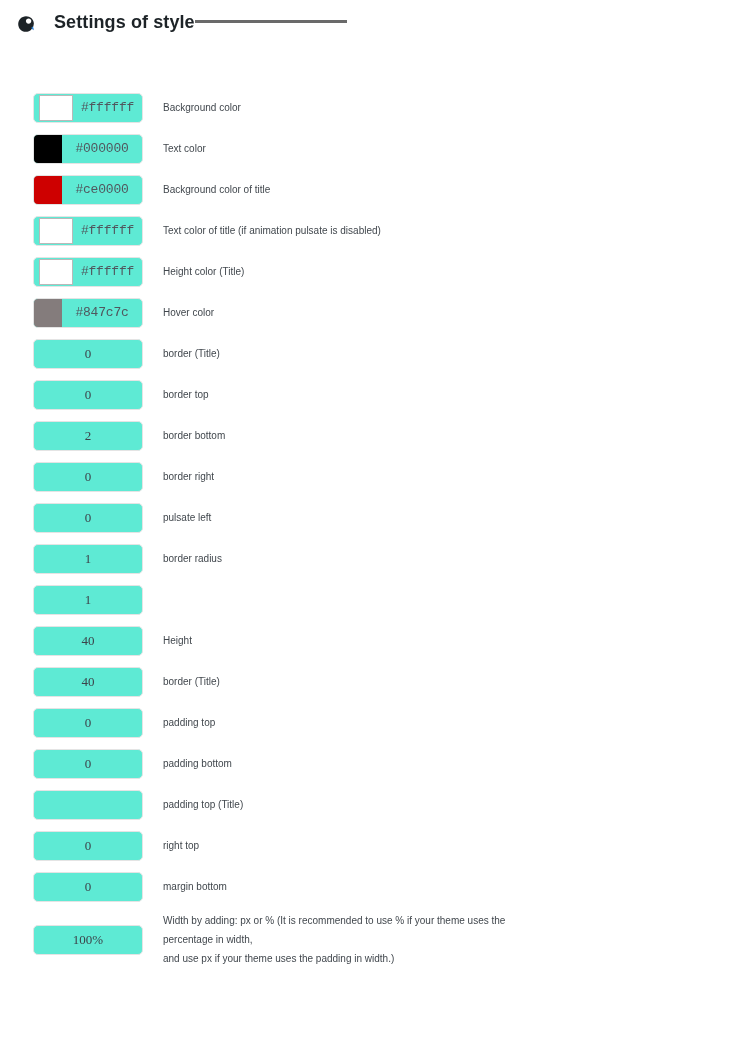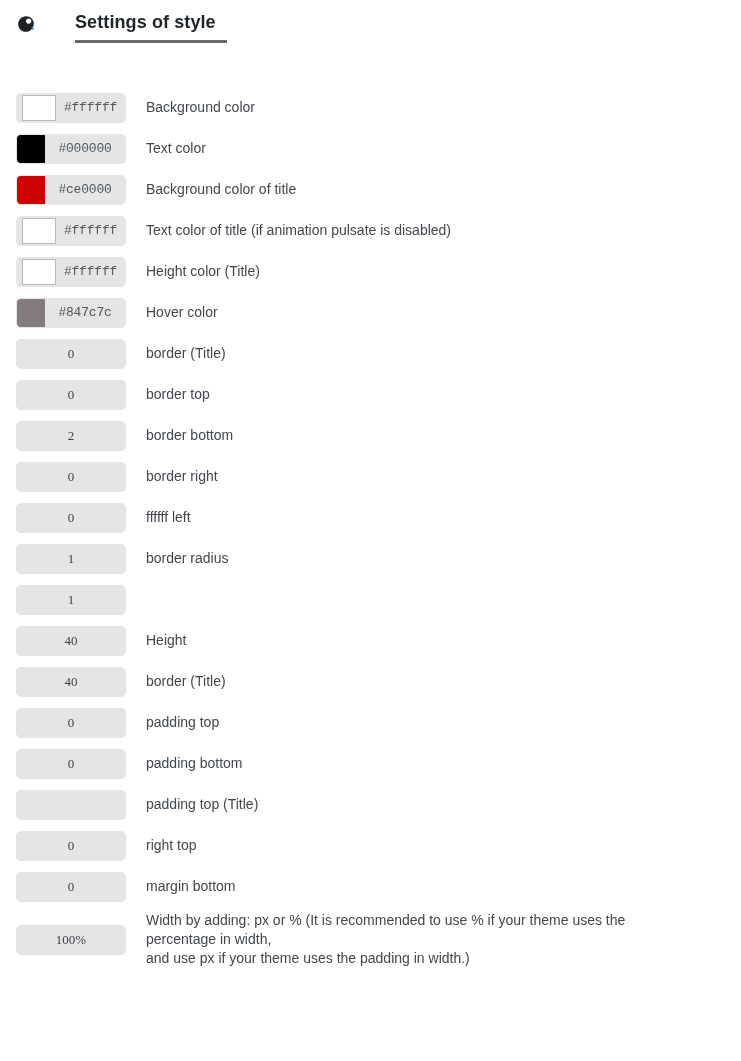--- a/index.html
+++ b/index.html
@@ -24,22 +24,21 @@
   }
   .header-icon {
     width: 20px;
     height: 20px;
     margin-top: 2px;
     margin-right: 18px;
     flex: none;
   }
   .header-title-wrap {
     display: flex;
-    flex-direction: column;
-    margin-left: 21px;
+    flex-direction: row;
   }
   .header-title {
     font-size: 18px;
     font-weight: bold;
     color: #1d2327;
     line-height: 20px;
     letter-spacing: 0.1px;
     white-space: nowrap;
   }
   .header-underline {
@@ -61,23 +60,23 @@
   .row.tall {
     height: auto;
     align-items: center;
     padding-top: 4px;
   }
 
   .field {
     width: 110px;
     min-width: 110px;
     height: 30px;
-    margin-left: 16px;
+    margin-left: 33px;
     box-sizing: border-box;
-    background: #e5e5e5;
+    background: #5eead4;
     border: 1px solid #e4e4e4;
     border-radius: 5px;
     display: flex;
     align-items: center;
     position: relative;
     overflow: hidden;
   }
 
   
   .field .value {
@@ -106,21 +105,21 @@
     flex: 1;
     text-align: center;
     font-size: 13px;
     color: #50575e;
     font-family: "Liberation Mono", monospace;
     letter-spacing: -0.2px;
   }
 
   .label {
     margin-left: 20px;
-    font-size: 14px;
+    font-size: 10px;
     color: #41474d;
     line-height: 19px;
   }
   .label .line {
     display: block;
     white-space: pre;
   }
 </style>
 </head>
 <body>
@@ -203,21 +202,21 @@
     <div class="row">
       <div class="field">
         <span class="value">0</span>
       </div>
       <div class="label">border right</div>
     </div>
     <div class="row">
       <div class="field">
         <span class="value">0</span>
       </div>
-      <div class="label">ffffff left</div>
+      <div class="label">pulsate left</div>
     </div>
     <div class="row">
       <div class="field">
         <span class="value">1</span>
       </div>
       <div class="label">border radius</div>
     </div>
     <div class="row">
       <div class="field">
         <span class="value">1</span>

